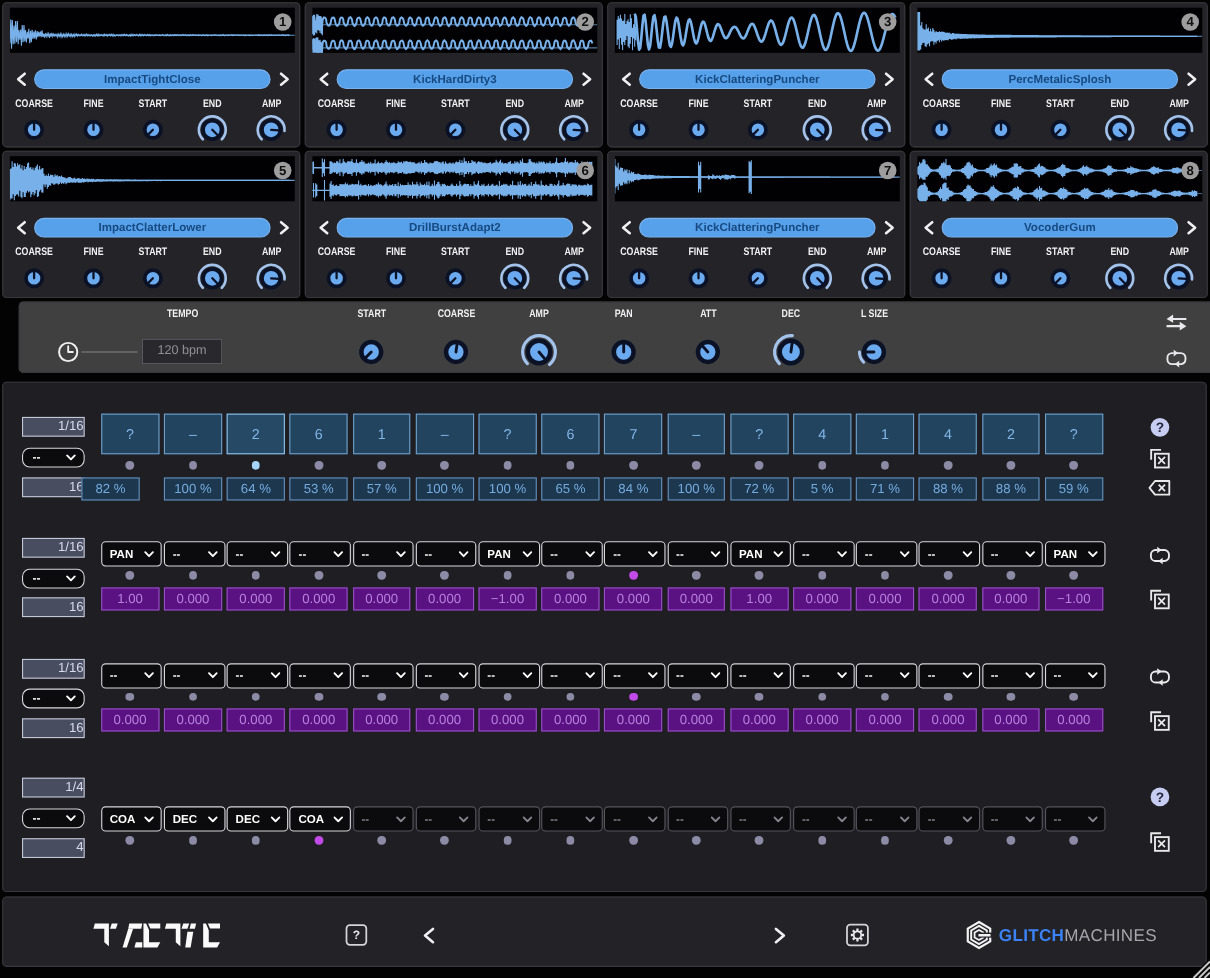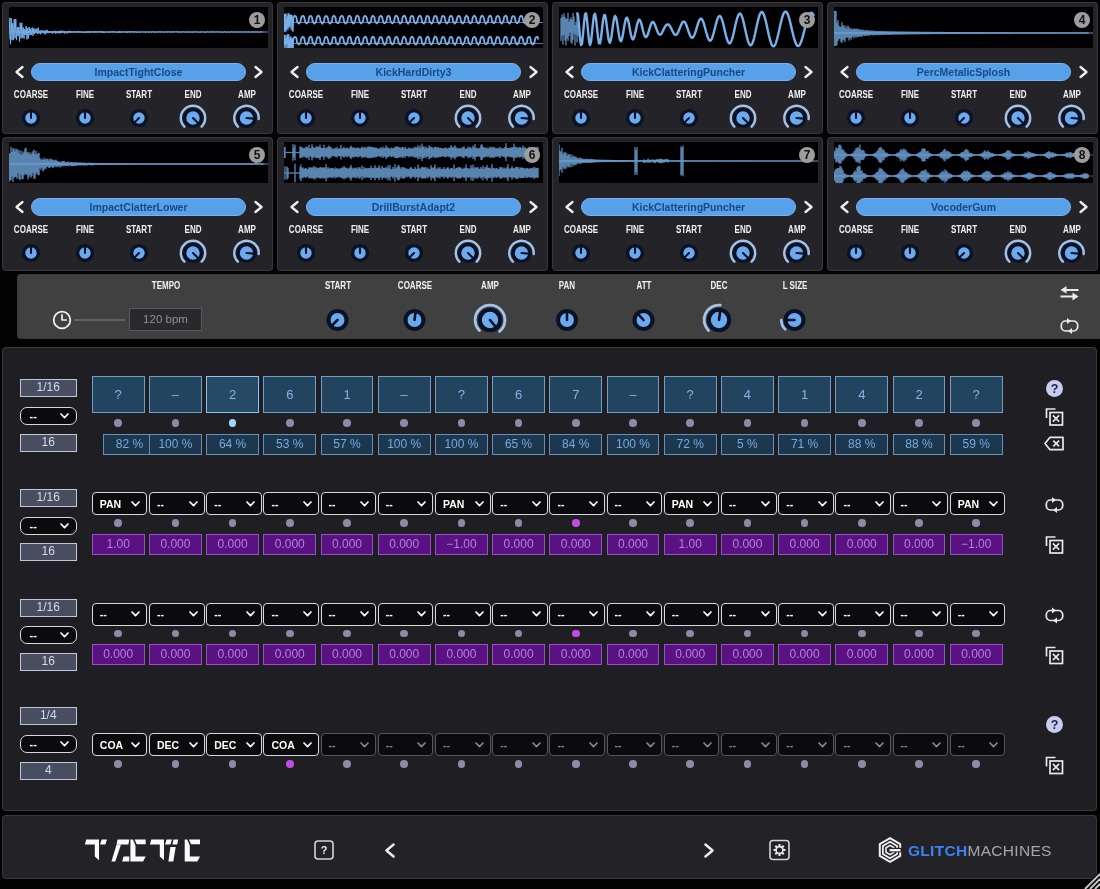--- a/index.html
+++ b/index.html
@@ -6,21 +6,21 @@
 .abs{position:absolute}
 .panel{position:absolute;border-radius:4px;outline:1px solid #37373c;outline-offset:-1px}
 .mod{position:absolute;background:#242428;border-radius:4px;outline:1px solid #37373c;outline-offset:-1px}
 .wbox{position:absolute;left:7px;top:5px;width:259px;height:41px;background:#010103;}
 .wv{position:absolute;left:0;top:0}
 .badge{position:absolute;right:3px;top:5px;width:16px;height:16px;border-radius:50%;background:#9d9d9d;color:#111;font-size:12px;font-weight:bold;text-align:center;line-height:16px}
 .pill{position:absolute;left:29px;top:61px;width:215px;height:18px;background:#57a0ea;border:1px solid #7ab2ef;border-radius:9px;color:#174a80;font-weight:bold;font-size:10.5px;text-align:center;line-height:16px;border-radius:10px}
 .klbl{position:absolute;width:54px;text-align:center;color:#f2f2f4;font-size:10px;font-weight:bold;letter-spacing:0;transform:scaleX(0.8)}
 .bpm{position:absolute;left:112px;top:34px;width:73px;height:23px;background:#29292d;border:1.5px solid #57575c;color:#909095;font-size:11.5px;text-align:center;line-height:20px}
 .seqp{background:#1f1f23}
-.slot{position:absolute;background:#494d60;border:1.5px solid #c3c6d4;color:#d6daeb;font-size:12px;text-align:center;line-height:15.5px}
+.slot{position:absolute;background:#494d60;border:1.5px solid #c3c6d4;color:#d6daeb;font-size:12px;text-align:right;line-height:15.5px}
 .ldd{position:absolute;background:#0b0b0d;border:1.5px solid #d8d8dc;border-radius:7px;display:flex;align-items:center;justify-content:space-between;padding:0 7px 0 9px;color:#fff;font-size:11px;font-weight:bold}
 .sdd{position:absolute;height:23px;background:#0b0b0d;border:1.5px solid #d8d8dc;border-radius:4px;display:flex;align-items:center;justify-content:space-between;padding:0 6px 0 7px;color:#fff;font-size:10.5px;font-weight:bold}
 .sdd.dim{border-color:#55555c;color:#85858d}
 .cell{position:absolute;background:#23445e;border:1.5px solid #6f9fc9;color:#81b5e8;font-size:13px;text-align:center;line-height:35px}
 .cell.sel{border-color:#8fc2ee;background:#264a66}
 .pct{position:absolute;height:21.5px;background:#1d374e;border:1.5px solid #6490bc;color:#74abdf;font-size:12px;text-align:center;line-height:19.5px}
 .pur{position:absolute;height:21.4px;background:#5a1283;border:1.5px solid #9551c2;color:#b780dc;font-size:12px;text-align:center;line-height:19.5px}
 .dt{position:absolute;width:7.6px;height:7.6px;border-radius:50%}
 .preset{position:absolute;left:413px;top:25px;width:274px;height:21px;border:1.5px solid #87878d;border-radius:11px;color:#ededf0;font-size:11.5px;font-weight:bold;text-align:center;line-height:18px}
 .gm{position:absolute;left:906px;top:27px;font-size:15.5px;letter-spacing:0.3px;color:#ffffff;white-space:nowrap}
@@ -358,21 +358,21 @@
     <div class="slot" style="left:17.5px;top:32px;width:57.5px;height:18px">1/16</div>
     <div class="ldd" style="left:17.5px;top:60px;width:57.5px;height:18px">
       <span>--</span>
       <svg width="9" height="6" viewBox="0 0 9 6" style="flex:none">
         <path d="M1 1L4.5 4.6L8 1" stroke="#fff" stroke-width="1.7" fill="none" stroke-linecap="round" stroke-linejoin="round"></path>
       </svg>
     </div>
     <div class="slot" style="left:17.5px;top:87px;width:57.5px;height:18px">16</div>
     <div class="cell" style="left:89.8px;top:29px;width:52.8px;height:37px">?</div>
     <div class="dt" style="left:112.4px;top:72.2px;background:#8d8aa6"></div>
-    <div class="pct" style="left:101px;top:86.5px;width:52.8px">82 %</div>
+    <div class="pct" style="left:72px;top:86.5px;width:52.8px">82 %</div>
     <div class="cell" style="left:147.0px;top:29px;width:52.8px;height:37px">–</div>
     <div class="dt" style="left:169.6px;top:72.2px;background:#8d8aa6"></div>
     <div class="pct" style="left:147.0px;top:86.5px;width:52.8px">100 %</div>
     <div class="cell sel" style="left:204.2px;top:29px;width:52.8px;height:37px">2</div>
     <div class="dt" style="left:226.8px;top:72.2px;background:#a5d4f8"></div>
     <div class="pct" style="left:204.2px;top:86.5px;width:52.8px">64 %</div>
     <div class="cell" style="left:261.4px;top:29px;width:52.8px;height:37px">6</div>
     <div class="dt" style="left:284.0px;top:72.2px;background:#8d8aa6"></div>
     <div class="pct" style="left:261.4px;top:86.5px;width:52.8px">53 %</div>
     <div class="cell" style="left:318.6px;top:29px;width:52.8px;height:37px">1</div>

